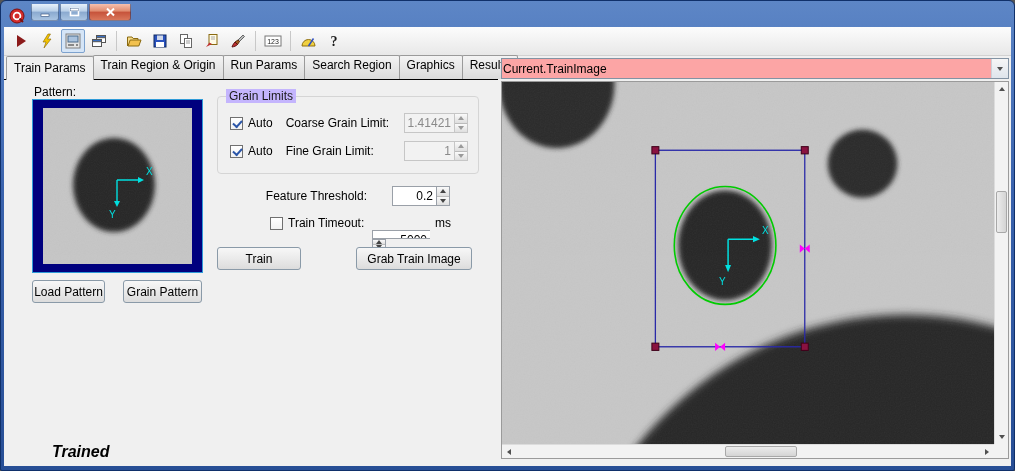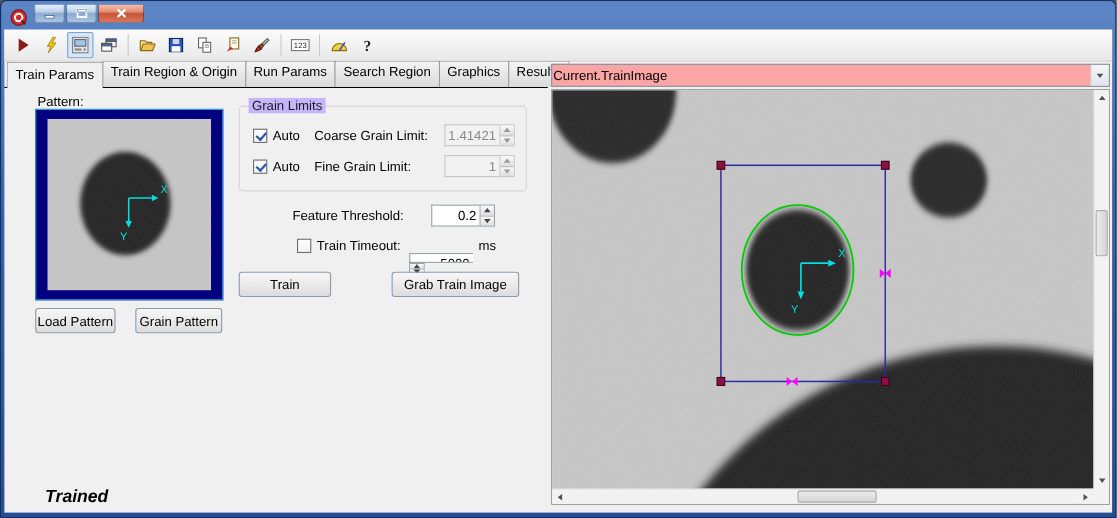--- a/index.html
+++ b/index.html
@@ -72,21 +72,21 @@
   .spin { width:14px; display:flex; flex-direction:column; border:1px solid #9aa0a8; }
   .spin > div { flex:1; display:flex; align-items:center; justify-content:center; background:linear-gradient(#fafafa,#dedede); }
   .spin > div + div { border-top:1px solid #bcbcbc; }
   .arr-up { width:0; height:0; border-left:3px solid transparent; border-right:3px solid transparent; border-bottom:4px solid #444; }
   .arr-dn { width:0; height:0; border-left:3px solid transparent; border-right:3px solid transparent; border-top:4px solid #444; }
   .numwrap.disabled .numval { background:#f2f2f2; color:#8a8a8a; border-color:#c6c6c6; }
   .numwrap.disabled .spin { border-color:#c6c6c6; }
   .numwrap.disabled .arr-up { border-bottom-color:#9a9a9a; }
   .numwrap.disabled .arr-dn { border-top-color:#9a9a9a; }
 
-  .trained { position:absolute; left:37px; bottom:5px; font-weight:bold; font-style:italic; font-size:16px; }
+  .trained { position:absolute; left:48px; bottom:5px; font-weight:bold; font-style:italic; font-size:16px; }
 
   
   .right-col { flex:1; display:flex; flex-direction:column; padding:2px 2px 7px 3px; min-width:0; }
   .combo { height:21px; border:1px solid #8393a3; background:#fca5a5; display:flex; align-items:center;
     padding-left:1px; margin-bottom:2px; flex:none; }
   .combo-arrow { margin-left:auto; width:17px; align-self:stretch; border-left:1px solid #ccd2da;
     background:linear-gradient(#f6f6f6,#dfe5ec); display:flex; align-items:center; justify-content:center; }
 
   .display-grid { flex:1; display:grid; grid-template-columns:1fr 14px; grid-template-rows:1fr 14px; min-height:0; border:1px solid #9a9a9a; background:#f0f0f0; }
   .img-cell { position:relative; overflow:hidden; background:#c7c7c7; }

